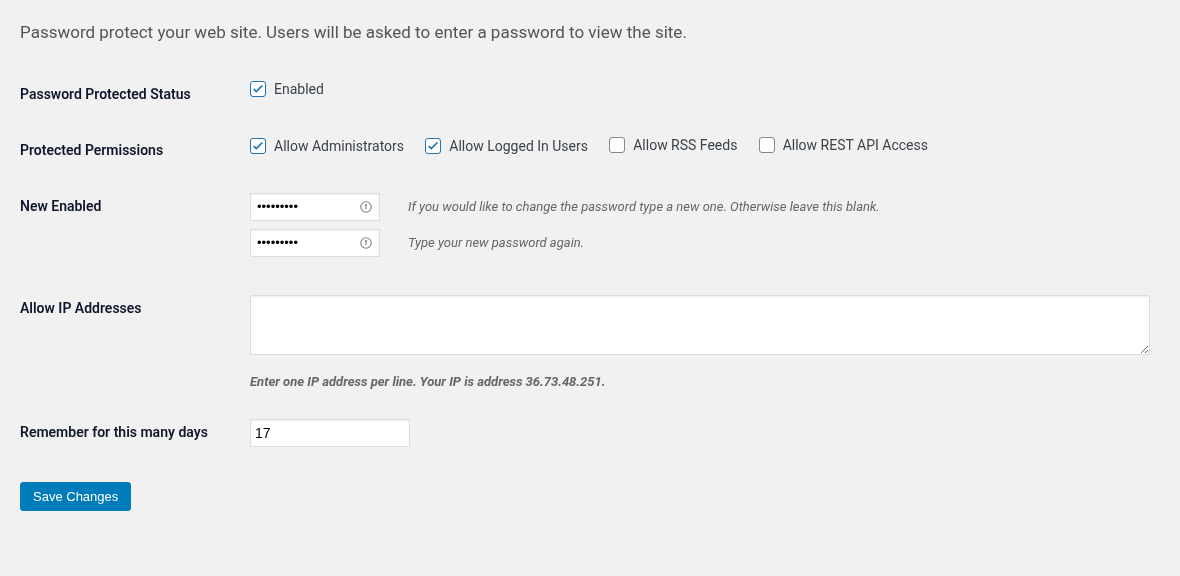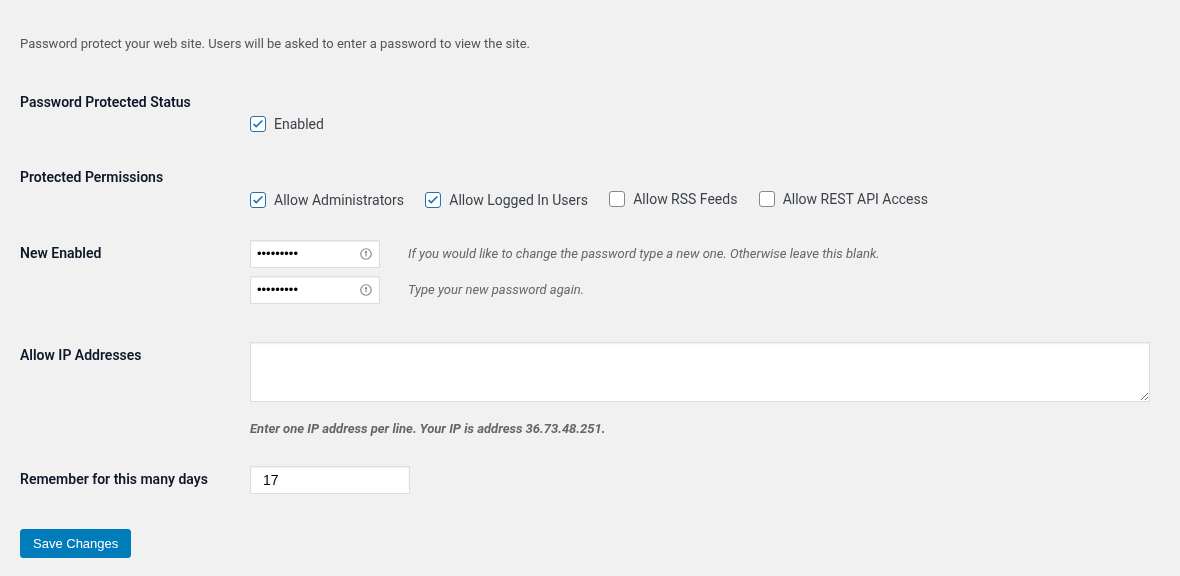--- a/index.html
+++ b/index.html
@@ -10,24 +10,23 @@
     body {
       font-family: -apple-system, BlinkMacSystemFont, "Segoe UI", Roboto, "Helvetica Neue", Arial, sans-serif;
       font-size: 13px;
       color: #444;
       background: #f1f1f1;
       padding: 20px;
       width: 1180px;
     }
     .intro {
       color: #555;
-      font-size: 13px;
+      font-size: 17px;
       line-height: 1.5;
       margin-bottom: 20px;
-      margin-top: 14px;
     }
     .form-table {
       width: 100%;
       border-collapse: collapse;
     }
     .form-table th {
       text-align: left;
       vertical-align: top;
       padding: 20px 10px 20px 0;
       width: 220px;
@@ -36,21 +35,20 @@
       font-size: 14px;
     }
     .form-table td {
       padding: 15px 10px;
       vertical-align: top;
     }
     .checkbox-wrap {
       display: inline-flex;
       align-items: center;
       margin-right: 18px;
-      margin-top: 27px;
     }
     .checkbox {
       width: 16px;
       height: 16px;
       border: 1px solid #7e8993;
       border-radius: 3px;
       background: #fff;
       display: inline-flex;
       align-items: center;
       justify-content: center;
@@ -121,21 +119,21 @@
       color: #666;
       font-size: 13px;
       margin-top: 16px;
       display: block;
       font-weight: bold;
     }
     .num-input {
       width: 160px;
       height: 28px;
       border: 1px solid #ddd;
-      padding: 0 12px;
+      padding: 0 4px;
       font-size: 14px;
       box-shadow: inset 0 1px 2px rgba(0,0,0,0.07);
       background: #fff;
     }
     .submit-btn {
       background: #007cba;
       border: 1px solid #007cba;
       color: #fff;
       font-size: 13px;
       padding: 6px 12px;

